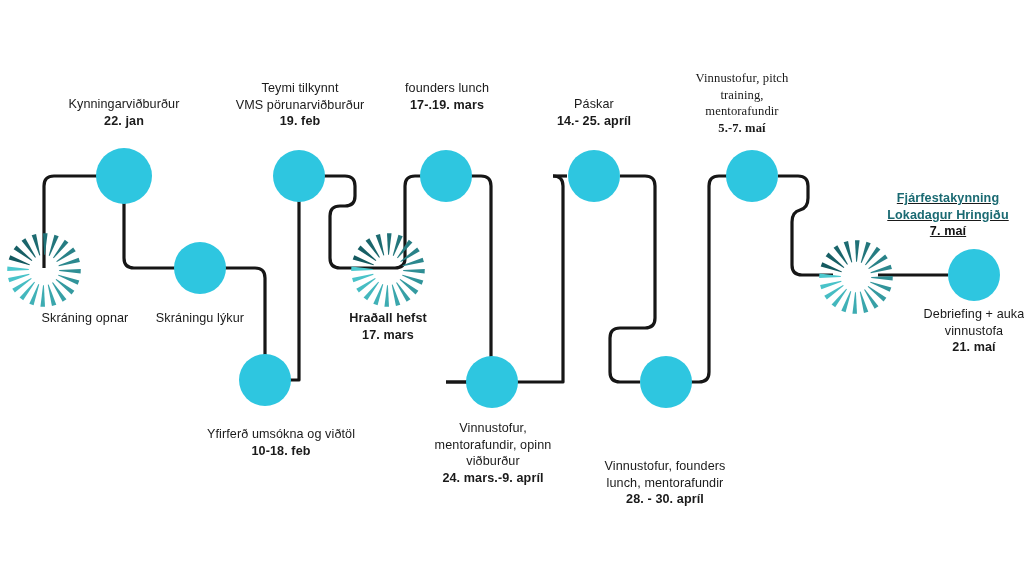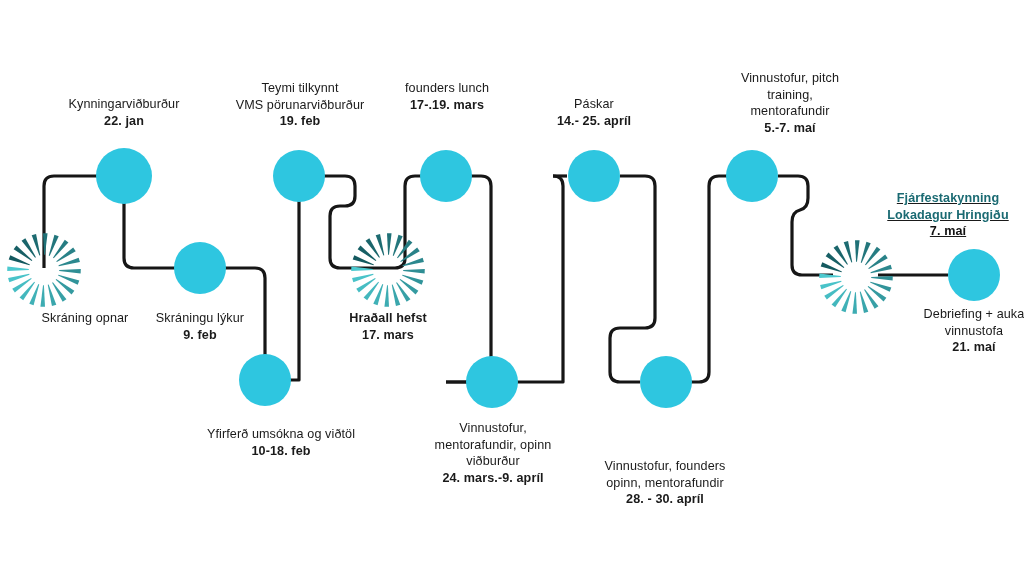--- a/index.html
+++ b/index.html
@@ -186,21 +186,20 @@
     <span class="ttl">Skráning opnar</span>
   </div>
 
   <div class="label" style="left:39px; top:96px; width:170px;">
     <span class="ttl">Kynningarviðburður</span>
     <span class="dt">22. jan</span>
   </div>
 
   <div class="label" style="left:119px; top:310px; width:162px;">
     <span class="ttl">Skráningu lýkur</span>
-    <span class="dt">9. feb</span>
   </div>
 
   <div class="label" style="left:190px; top:426px; width:182px;">
     <span class="ttl">Yfirferð umsókna og viðtöl</span>
     <span class="dt">10-18. feb</span>
   </div>
 
   <div class="label" style="left:215px; top:80px; width:170px;">
     <span class="ttl">Teymi tilkynnt</span>
     <span class="ttl">VMS pörunarviðburður</span>
@@ -224,25 +223,25 @@
     <span class="dt">24. mars.-9. apríl</span>
   </div>
 
   <div class="label" style="left:524px; top:96px; width:140px;">
     <span class="ttl">Páskar</span>
     <span class="dt">14.- 25. apríl</span>
   </div>
 
   <div class="label" style="left:589px; top:420px; width:152px;margin-top:38px;">
     <span class="ttl">Vinnustofur, founders</span>
-    <span class="ttl">opinn, mentorafundir</span>
+    <span class="ttl">lunch, mentorafundir</span>
     <span class="dt">28. - 30. apríl</span>
   </div>
 
-  <div class="label" style="left:716px; top:70px; width:148px;">
+  <div class="label" style="left:668px; top:70px; width:148px;font-family:Liberation Serif, serif;">
     <span class="ttl">Vinnustofur, pitch</span>
     <span class="ttl">training,</span>
     <span class="ttl">mentorafundir</span>
     <span class="dt">5.-7. maí</span>
   </div>
 
   <div class="label accent" style="left:864px; top:190px; width:168px;text-decoration:underline;">
     <span class="ttl">Fjárfestakynning</span>
     <span class="ttl">Lokadagur Hringiðu</span>
     <span class="dt">7. maí</span>

